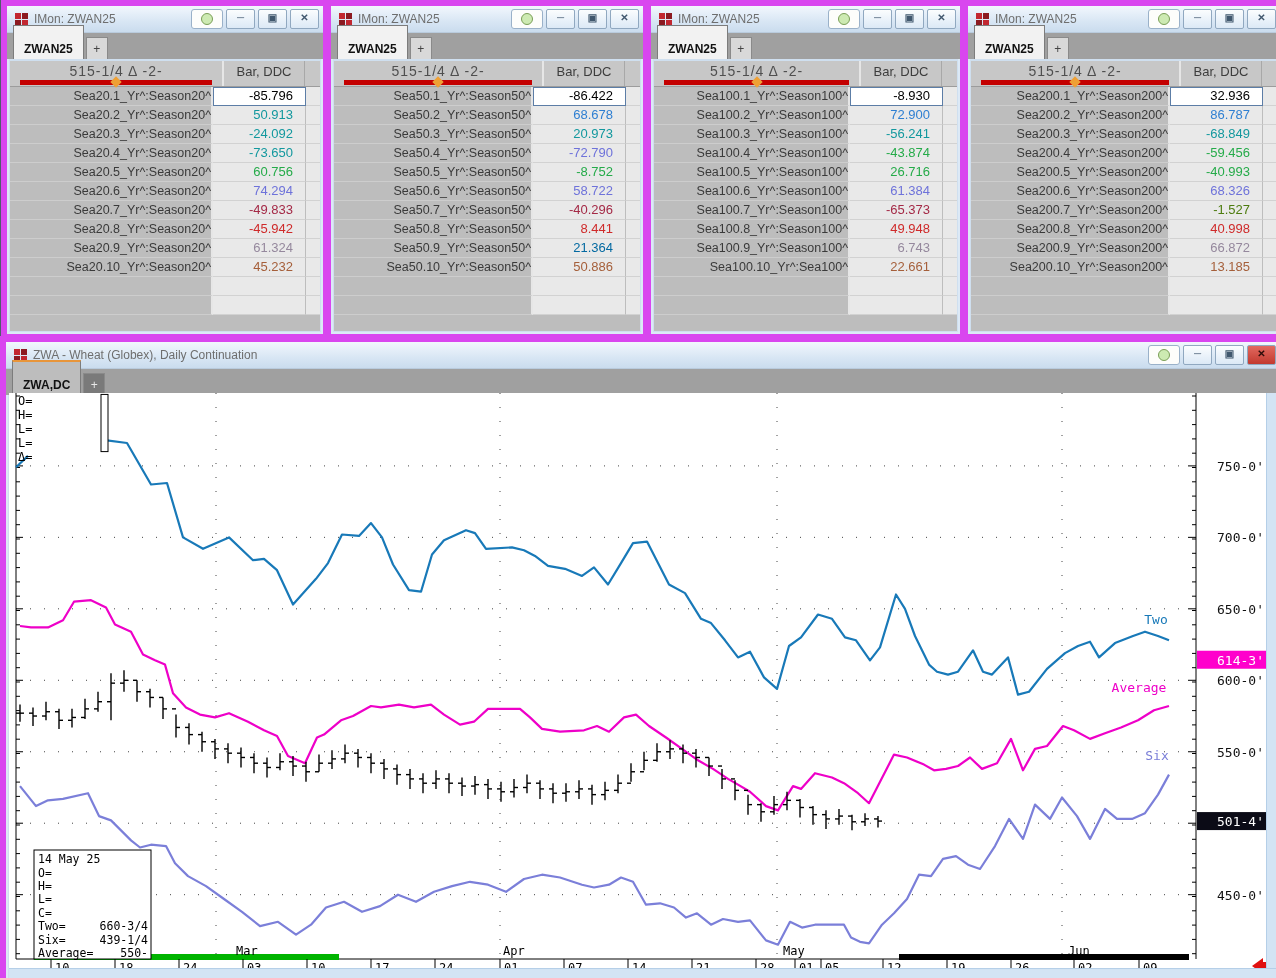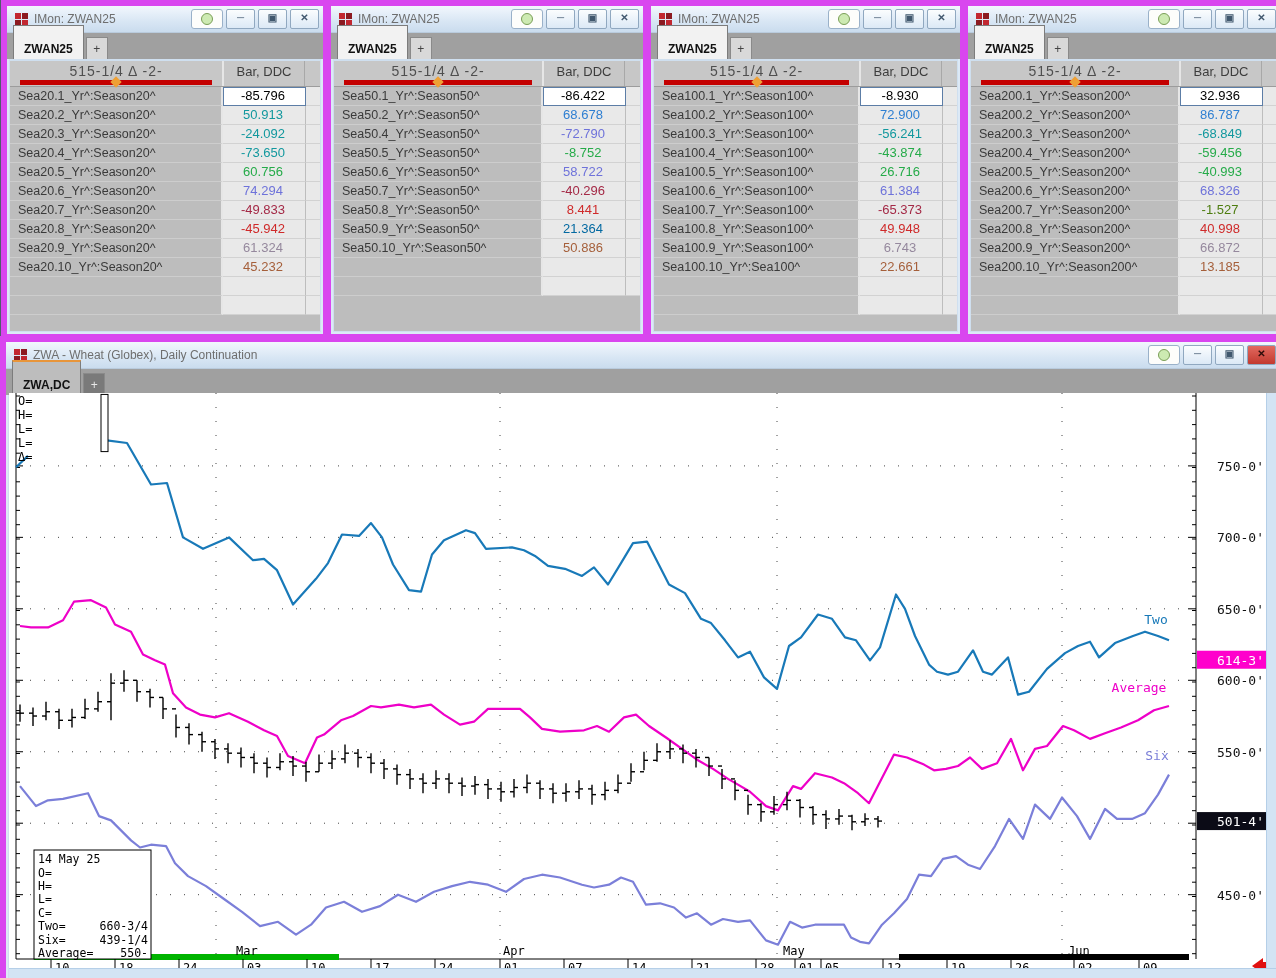--- a/index.html
+++ b/index.html
@@ -29,22 +29,22 @@
   
   .mon-table{position:absolute;left:3px;right:3px;top:55px;bottom:3px;background:#bdbdbd;overflow:hidden;}
   .mon-head{display:flex;height:25px;background:#c7c7c7;border-bottom:1px solid #9c9c9c;}
   .mh-left{flex:1;position:relative;text-align:center;font-size:14px;color:#4f4f4f;letter-spacing:1px;line-height:20px;border-right:2px solid #e6e6e6;}
   .redbar{position:absolute;left:10px;right:10px;bottom:1px;height:5px;background:#c40000;}
   .diamond{position:absolute;left:50%;bottom:-1px;width:8px;height:8px;background:#efa035;transform:translateX(-50%) rotate(45deg);}
   .mh-right{width:80px;font-size:13px;color:#3c3c3c;text-align:center;line-height:22px;border-right:1px solid #a8a8a8;}
   .mh-sliver{width:15px;}
   .mrow{display:flex;height:19px;}
   .mlabel{flex:1;background:#bdbdbd;font-size:12.5px;color:#3a3a3a;padding-left:8px;line-height:19px;
-    border-bottom:1px solid #cdcdcd;border-right:2px solid #e6e6e6;white-space:nowrap;overflow:hidden;}
-  .mvalue{width:80px;background:#e9e9e9;font-size:13px;text-align:center;padding-right:2px;line-height:18px;
+    border-bottom:1px solid #cdcdcd;border-right:2px solid #e6e6e6;white-space:nowrap;overflow:hidden;text-align:right;}
+  .mvalue{width:80px;background:#e9e9e9;font-size:13px;text-align:right;padding-right:12px;line-height:18px;
     border-bottom:1px solid #d2d2d2;border-right:1px solid #bdbdbd;font-family:"Liberation Sans",sans-serif;}
   .mvalue.selected{background:#ffffff;outline:1px solid #5c7da6;outline-offset:-1px;}
   .msliver{width:14px;background:#e9e9e9;border-bottom:1px solid #d2d2d2;}
   .chart-area{position:absolute;left:3px;top:51px;width:1260px;height:581px;background:#ffffff;}
   .vscroll{position:absolute;right:3px;top:51px;width:10px;height:581px;background:#d3e4f4;border-left:1px solid #b5cfe8;}
   .hscroll{position:absolute;left:3px;right:3px;bottom:3px;height:10px;background:#d3e4f4;border-top:1px solid #b5cfe8;}
   svg text{font-family:"DejaVu Sans Mono",monospace;}
 </style>
 </head>
 <body>
@@ -184,20 +184,25 @@
         </div>
         <div class="mon-rows">
           <div class="mrow">
             <span class="mlabel">Sea50.1_Yr^:Season50^</span>
             <span class="mvalue selected" style="color: rgb(0, 0, 0);">-86.422</span>
             <span class="msliver"></span>
           </div>
           <div class="mrow">
             <span class="mlabel">Sea50.2_Yr^:Season50^</span>
             <span class="mvalue" style="color: rgb(46, 127, 210);">68.678</span>
+            <span class="msliver"></span>
+          </div>
+          <div class="mrow">
+            <span class="mlabel">Sea50.3_Yr^:Season50^</span>
+            <span class="mvalue" style="color: rgb(18, 152, 158);">20.973</span>
             <span class="msliver"></span>
           </div>
           <div class="mrow">
             <span class="mlabel">Sea50.4_Yr^:Season50^</span>
             <span class="mvalue" style="color: rgb(110, 114, 218);">-72.790</span>
             <span class="msliver"></span>
           </div>
           <div class="mrow">
             <span class="mlabel">Sea50.5_Yr^:Season50^</span>
             <span class="mvalue" style="color: rgb(37, 171, 73);">-8.752</span>

